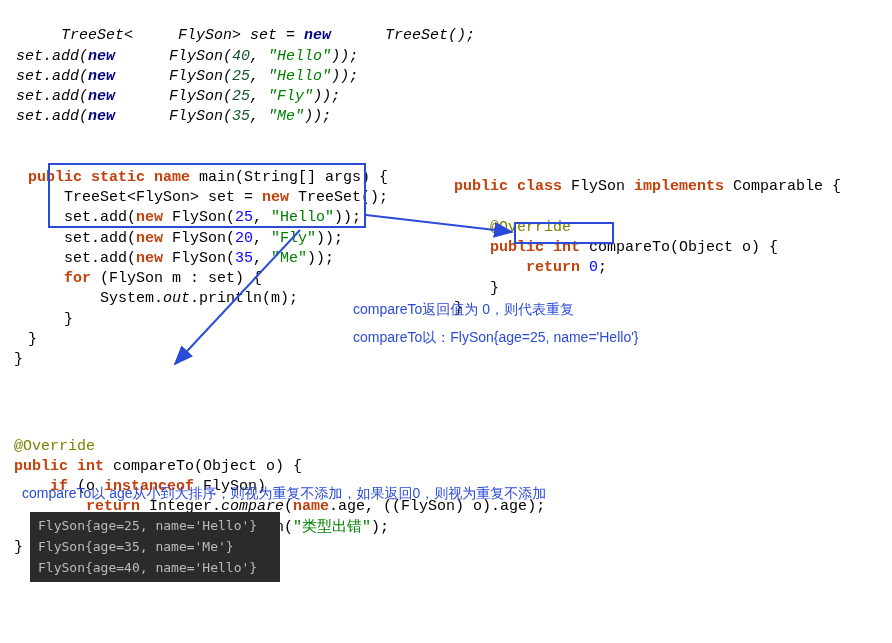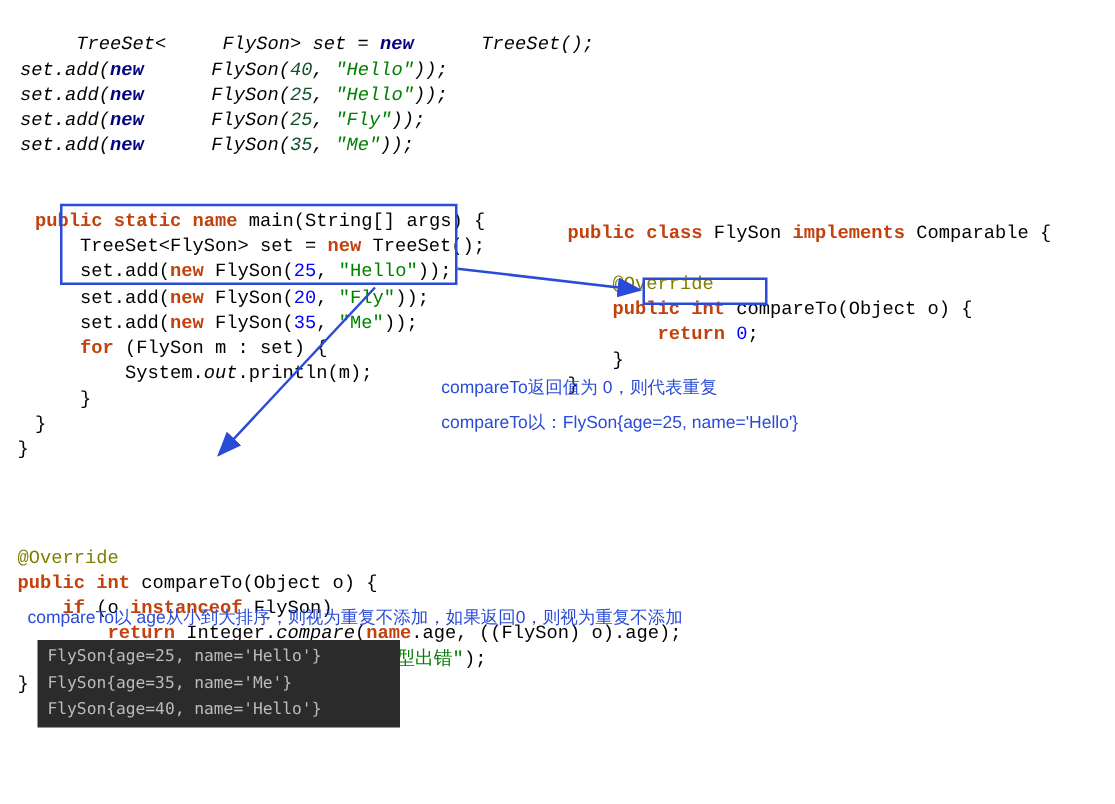--- a/index.html
+++ b/index.html
@@ -96,21 +96,21 @@
 <span><span class="ann">@Override</span></span>
 <span><span class="kw">public</span> <span class="kw">int</span> compareTo(Object o) {</span>
 <span>    <span class="kw">if</span> (o <span class="kw">instanceof</span> FlySon)</span>
 <span>        <span class="kw">return</span> Integer.<span style="font-style:italic">compare</span>(<span class="kw">name</span>.age, ((FlySon) o).age);</span>
 <span>    <span class="kw">throw</span> <span class="kw">new</span> RuntimeException(<span class="str">"类型出错"</span>);</span>
 <span>}</span>
 </div>
 
 <div class="caption" style="left:22px; top:484px; position:absolute;">compareTo以 age从小到大排序，则视为重复不添加，如果返回0，则视为重复不添加</div>
 
-<div class="terminal" style="left:30px; top:512px; width:290px;">
+<div class="terminal" style="left:30px; top:512px; width:250px;">
 <div>FlySon{age=25, name='Hello'}</div>
 <div>FlySon{age=35, name='Me'}</div>
 <div>FlySon{age=40, name='Hello'}</div>
 </div>
 
 <div class="highlight-box" style="left:48px; top:163px; width:318px; height:65px;"></div>
 <div class="highlight-box" style="left:514px; top:222px; width:100px; height:22px;"></div>
 
 <svg class="arrows">
   <defs>

